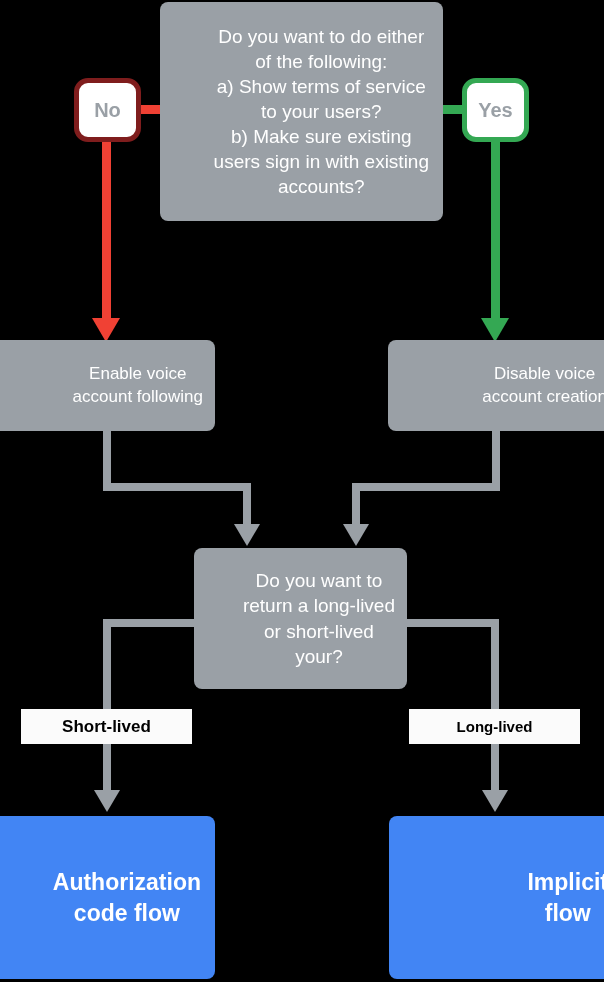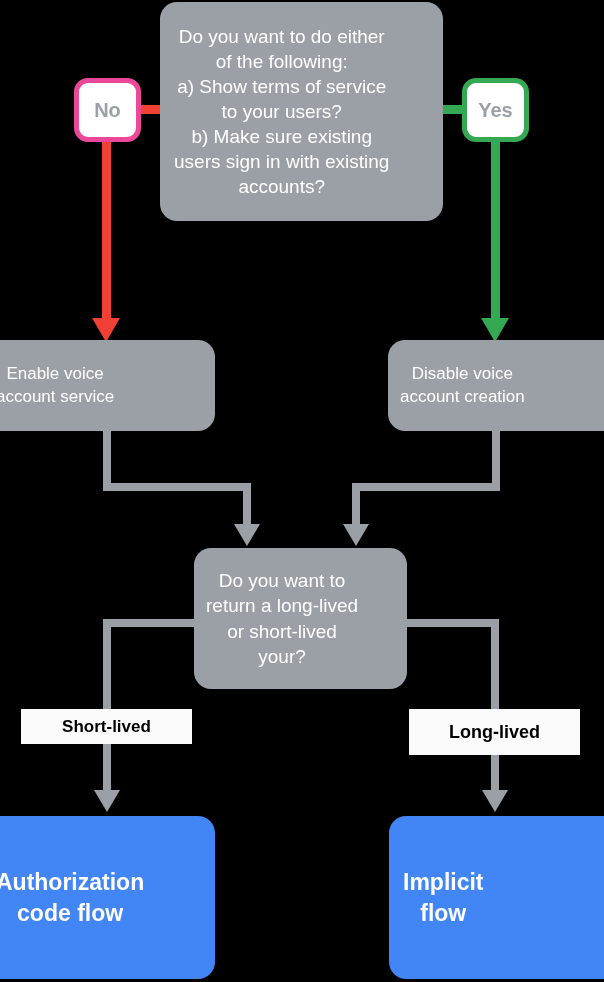--- a/index.html
+++ b/index.html
@@ -15,23 +15,23 @@
     overflow: hidden;
     font-family: "Liberation Sans", sans-serif;
   }
 
   
   .node {
     position: absolute;
     box-sizing: border-box;
     display: flex;
     align-items: center;
-    justify-content: flex-start;
+    justify-content: flex-end;
     text-align: center;
-    border-radius: 17px;
+    border-radius: 8px;
     z-index: 5;
   }
   .node-gray {
     background: #9aa0a6;
     color: #ffffff;
   }
   .node-blue {
     background: #4285f4;
     color: #ffffff;
     font-weight: bold;
@@ -48,21 +48,21 @@
     box-sizing: border-box;
     display: flex;
     align-items: center;
     justify-content: center;
     background: #ffffff;
     border-radius: 14px;
     font-weight: bold;
     color: #9aa0a6;
     z-index: 20;
   }
-  .pill-no  { border: 5px solid #ec4899; }
+  .pill-no  { border: 5px solid #7f1d1d; }
   .pill-yes { border: 5px solid #34a853; }
 
   
   .edge-label {
     position: absolute;
     box-sizing: border-box;
     display: flex;
     align-items: center;
     justify-content: center;
     background: #fbfbfb;
@@ -147,40 +147,40 @@
   <div class="pill pill-no" style="left:74px; top:78px; width:67px; height:64px; font-size:20px;">
     <span>No</span>
   </div>
 
   <div class="pill pill-yes" style="left:462px; top:78px; width:67px; height:64px; font-size:20px;text-align:right;">
     <span>Yes</span>
   </div>
 
   <div class="node node-gray" style="left:-16px; top:340px; width:231px; height:91px; font-size:17px; padding:0 12px;">
     <span class="node-text">Enable voice
-account service</span>
+account following</span>
   </div>
 
   <div class="node node-gray" style="left:388px; top:340px; width:231px; height:91px; font-size:17px; padding:0 12px;">
     <span class="node-text">Disable voice
 account creation</span>
   </div>
 
   <div class="node node-gray" style="left:194px; top:548px; width:213px; height:141px; font-size:19px; padding:0 12px;">
     <span class="node-text">Do you want to
 return a long-lived
 or short-lived
 your?</span>
   </div>
 
   <div class="edge-label" style="left:21px; top:709px; width:171px; height:35px; font-size:17px;">
     <span>Short-lived</span>
   </div>
 
-  <div class="edge-label" style="left:409px; top:709px; width:171px; height:46px; font-size:18px;text-align:center;">
+  <div class="edge-label" style="left:409px; top:709px; width:171px; height:35px; font-size:15px;text-align:center;">
     <span>Long-lived</span>
   </div>
 
   <div class="node node-blue" style="left:-18px; top:816px; width:233px; height:163px; font-size:23px; padding:0 14px;">
     <span class="node-text">Authorization
 code flow</span>
   </div>
 
   <div class="node node-blue" style="left:389px; top:816px; width:233px; height:163px; font-size:23px; padding:0 14px;">
     <span class="node-text">Implicit

